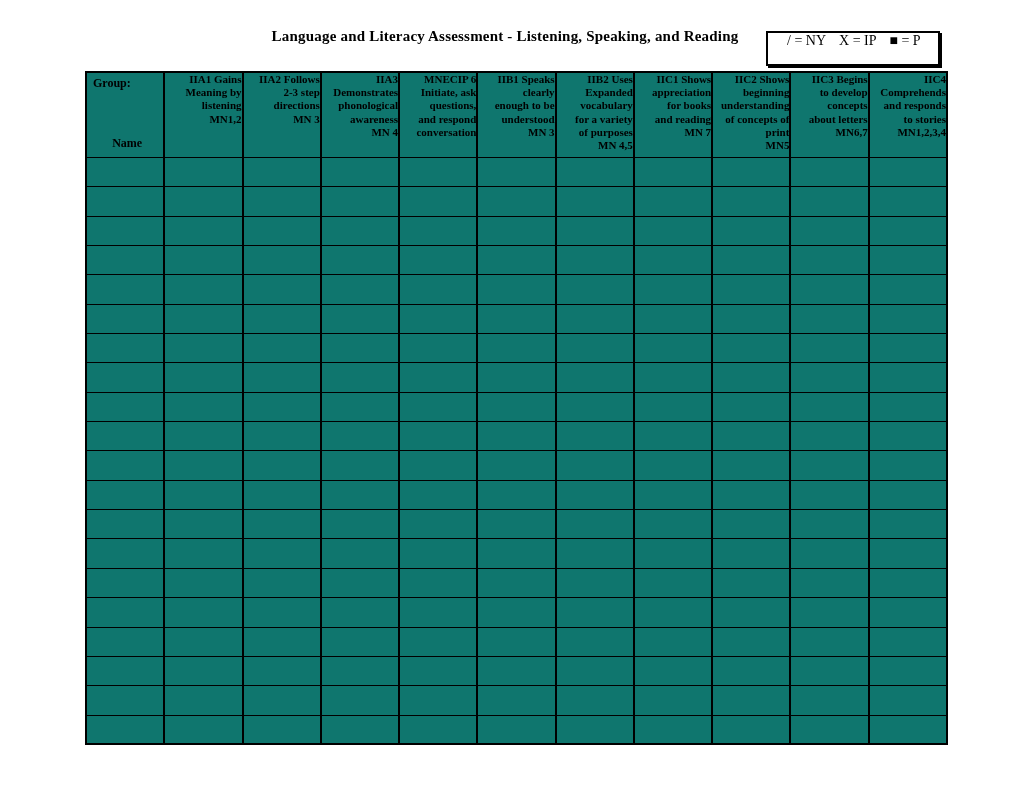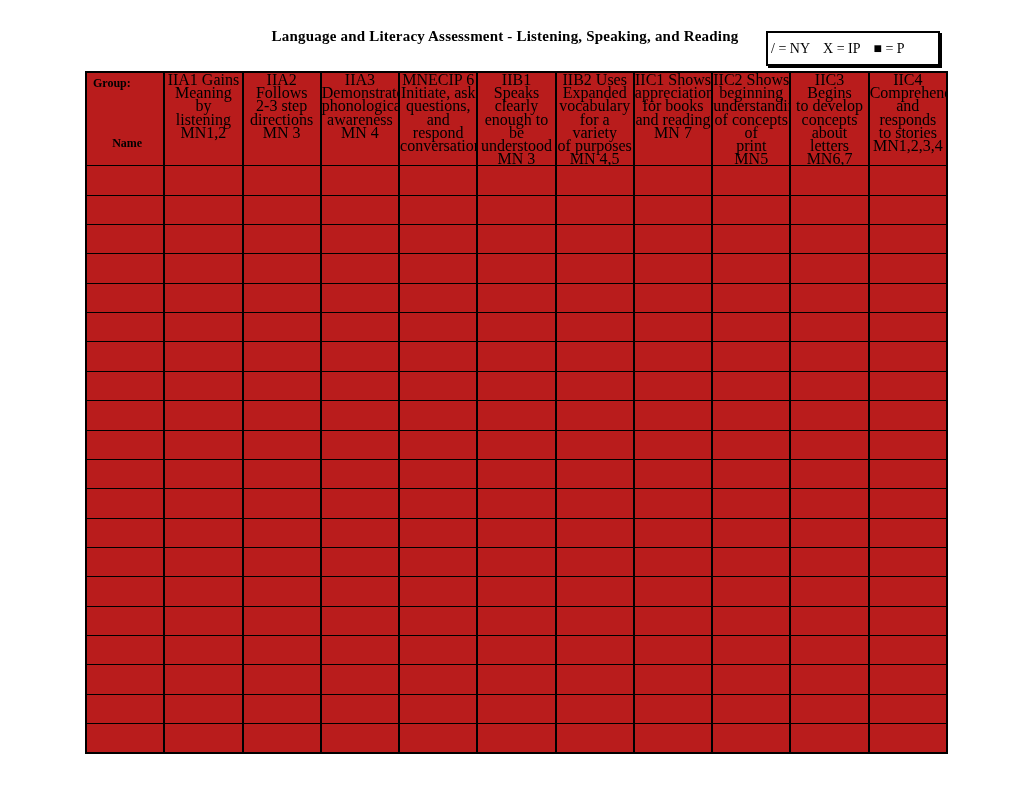--- a/index.html
+++ b/index.html
@@ -25,49 +25,48 @@
   .legend {
     position: absolute;
     left: 766px;
     top: 31px;
     width: 174px;
     height: 35px;
     border: 2px solid #000;
     box-shadow: 2px 2px 0 0 #000;
     background: #fff;
     display: flex;
-    align-items: center;
-    padding-left: 3px;
+    padding-left: 19px;
     gap: 13px;
     font-size: 14px;
   }
   .legend span { white-space: nowrap; }
   table.grid {
     position: absolute;
     left: 85px;
     top: 71px;
     width: 863px;
     height: 671px;
     border-collapse: collapse;
     table-layout: fixed;
-    background: #b91c1c;
+    background: #0f766e;
   }
   table.grid th, table.grid td {
     border: 1px solid #000;
     border-left-width: 2px;
     border-right-width: 2px;
     padding: 0;
   }
   table.grid { border: 2px solid #000; }
   thead tr { height: 84px; }
   th.col-head {
     vertical-align: top;
-    text-align: center;
-    font-weight: normal;
-    font-size: 16px;
+    text-align: right;
+    font-weight: bold;
+    font-size: 11px;
     line-height: 13.2px;
     padding: 3px 2px 0 4px;
     white-space: pre-line;
     overflow: hidden;
   }
   th.group-col { vertical-align: top; }
   .group-col-inner {
     display: flex;
     flex-direction: column;
     justify-content: space-between;

